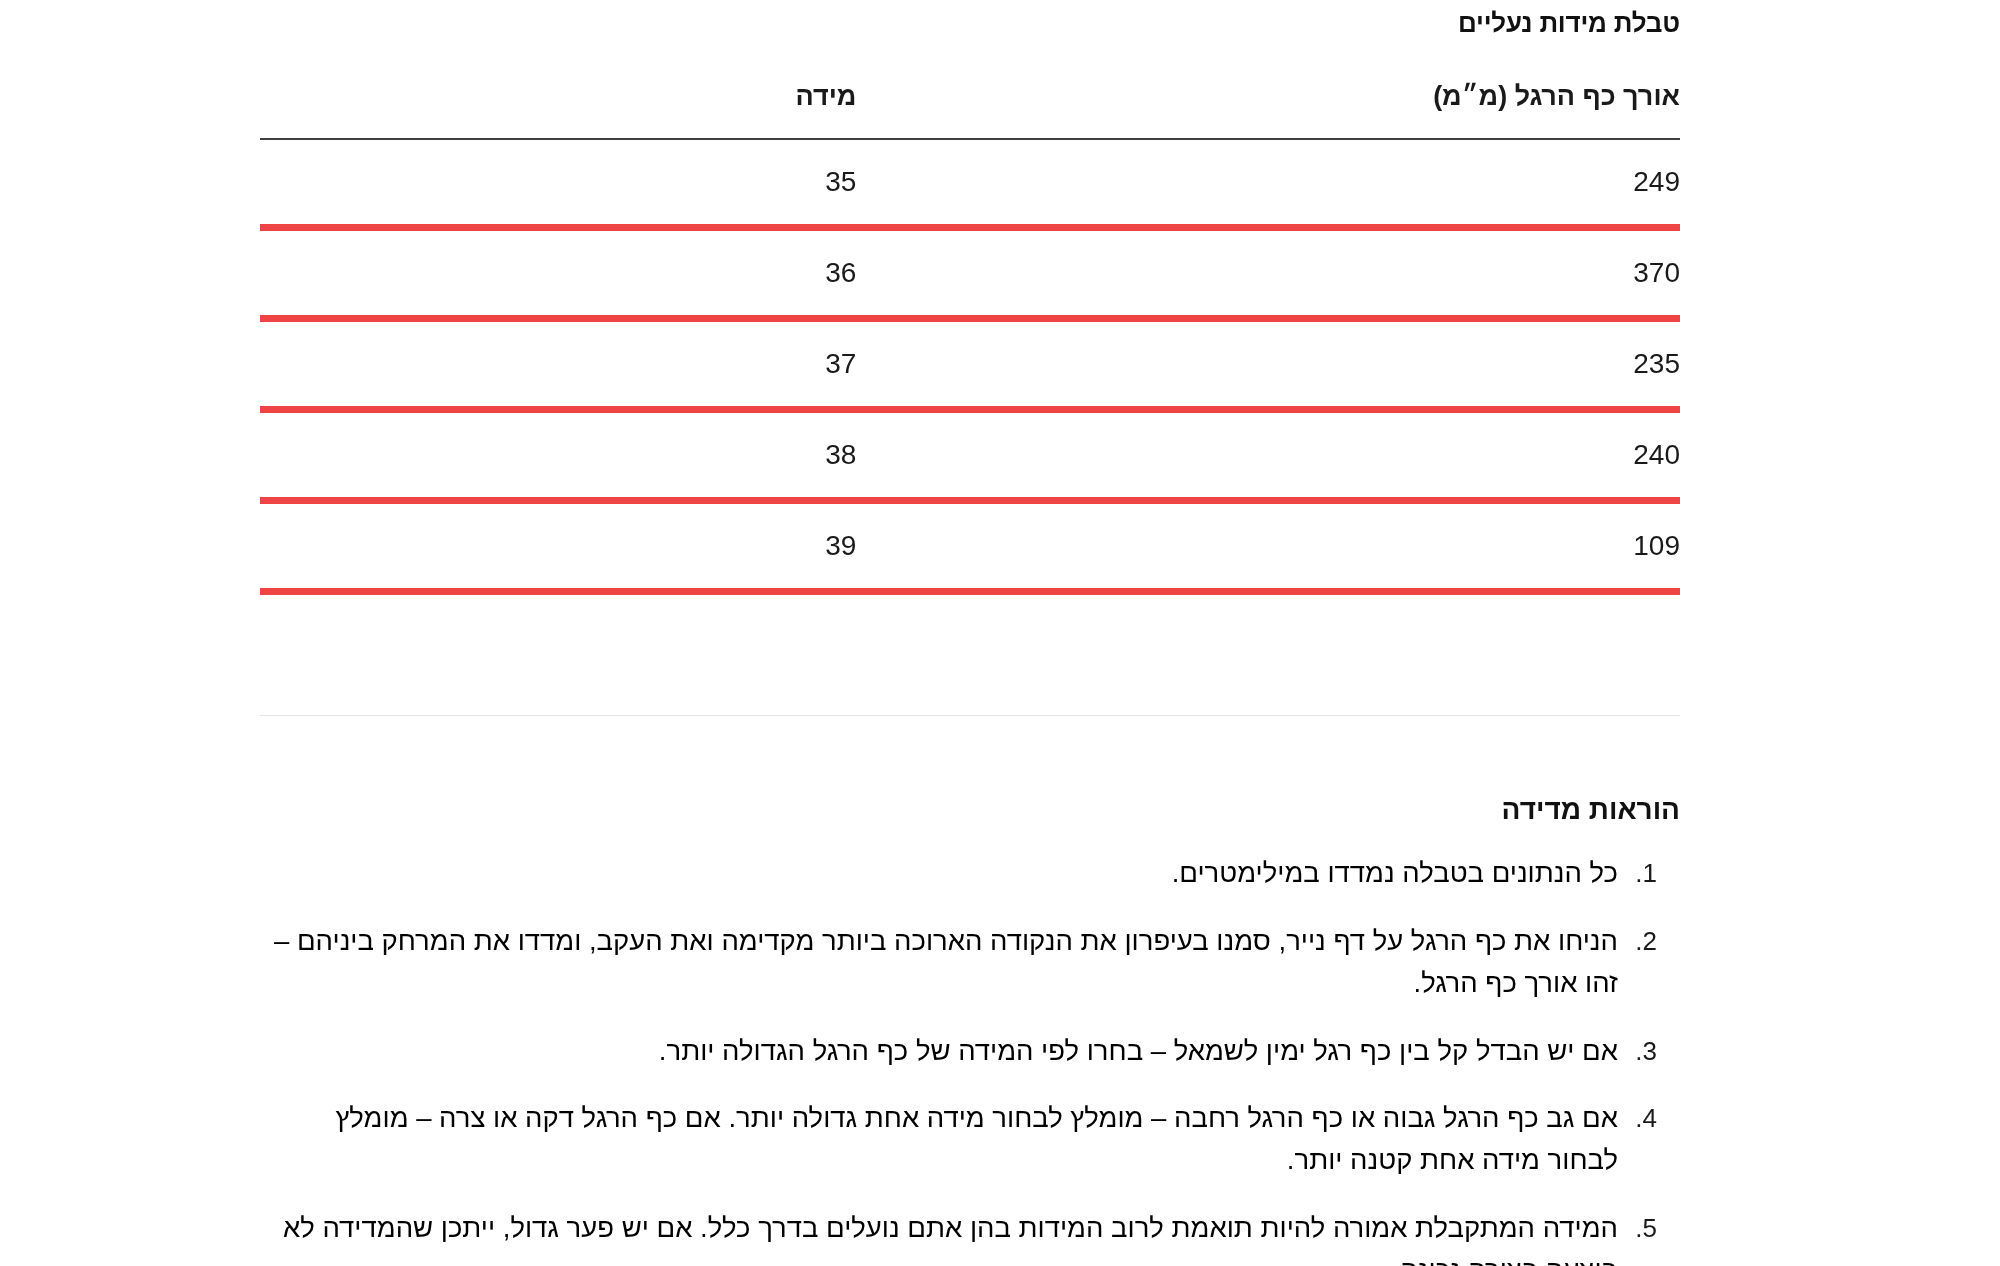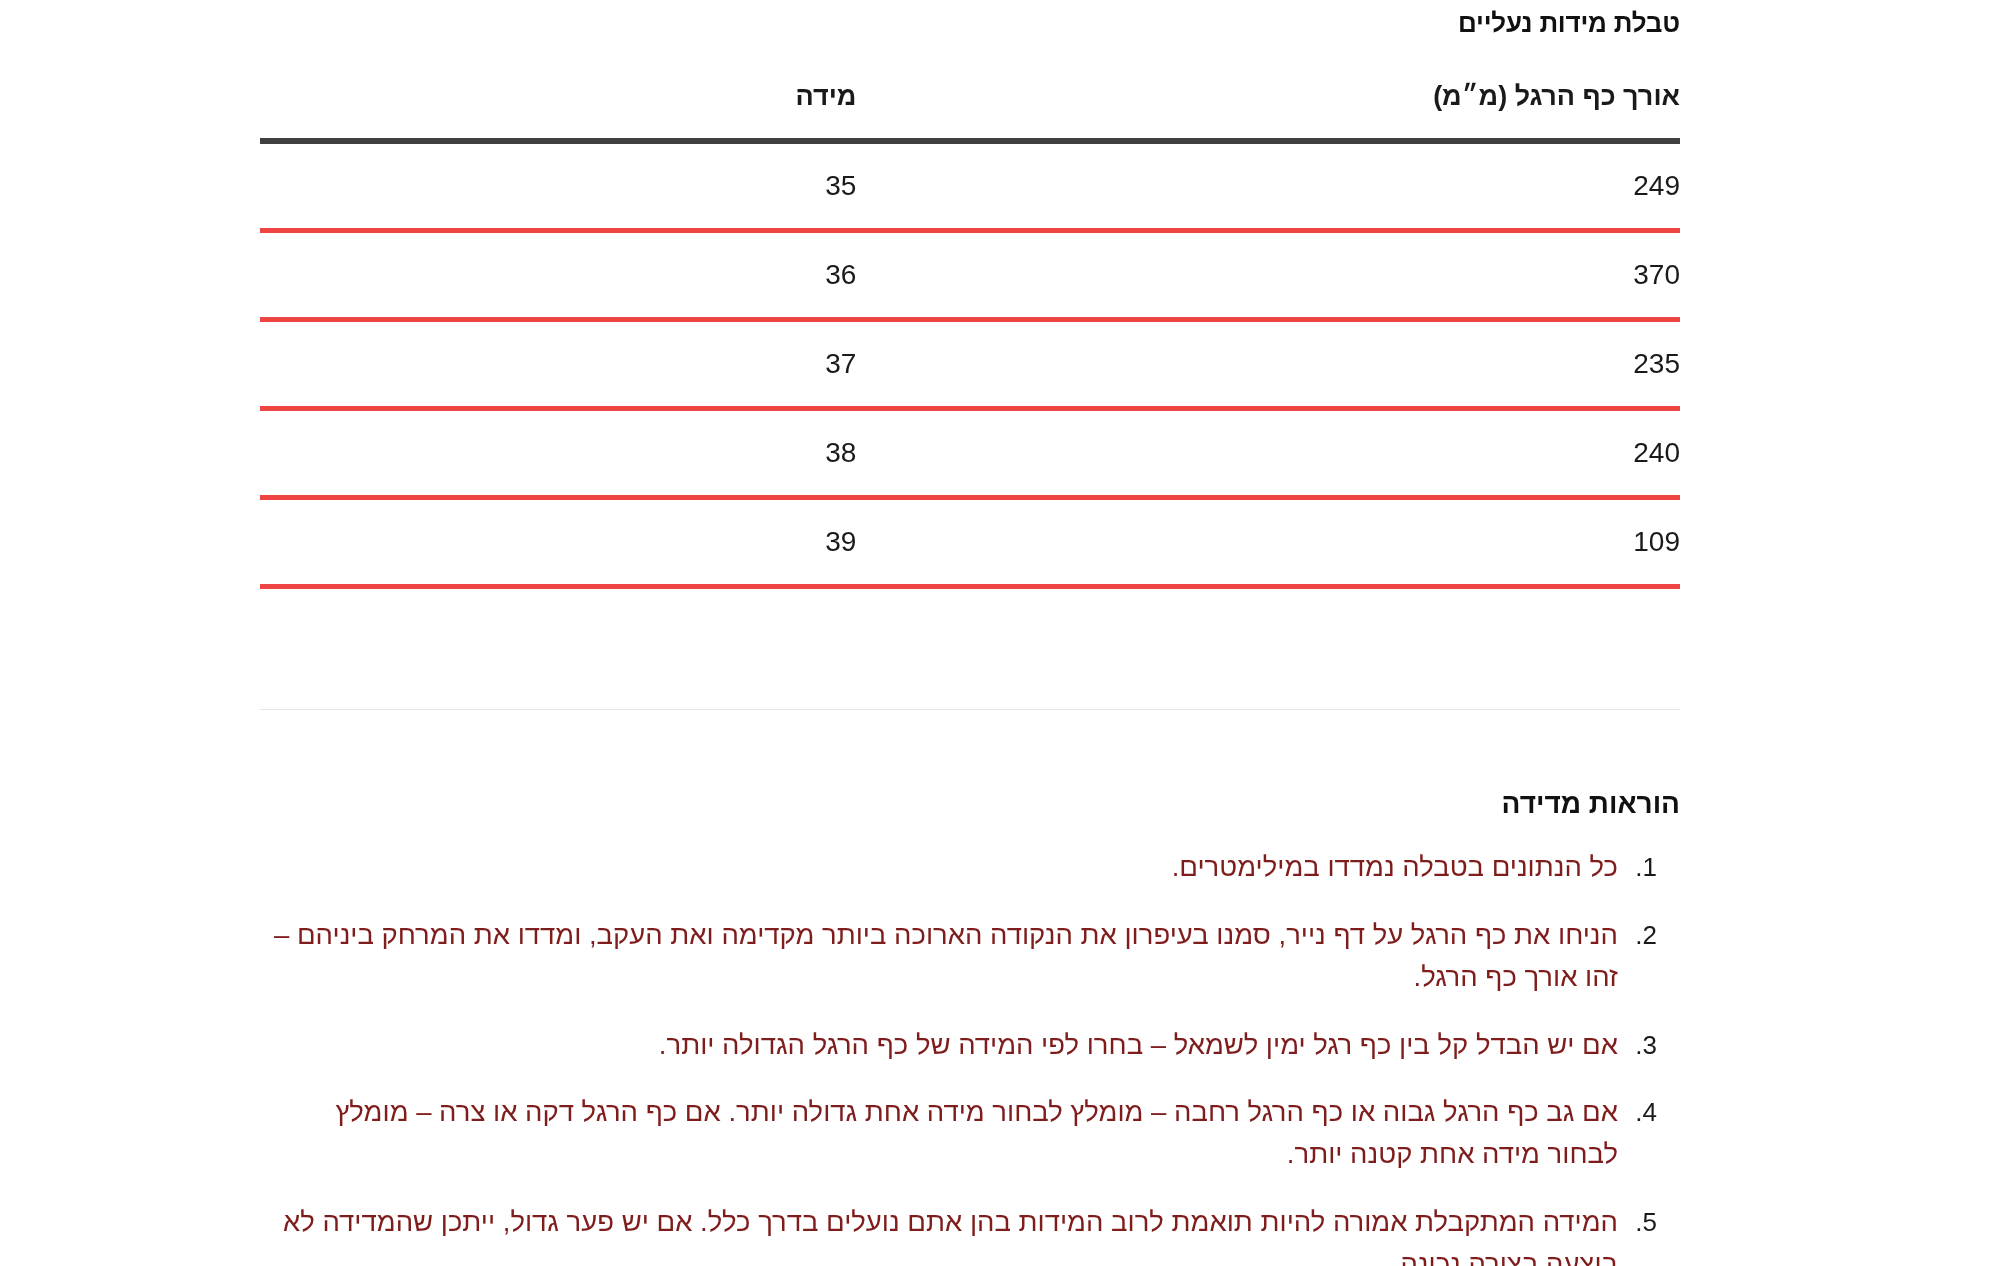--- a/index.html
+++ b/index.html
@@ -48,25 +48,25 @@
     font-size: 28px;
     font-weight: normal;
     color: #1a1a1a;
     padding: 0;
     vertical-align: middle;
   }
   table.size-table th {
     font-weight: bold;
     font-size: 27px;
     padding-bottom: 26px;
-    border-bottom: 6px solid #404040;
+    border-bottom: 2px solid #404040;
   }
   table.size-table td {
     height: 84px;
-    border-bottom: 5px solid #ef4444;
+    border-bottom: 7px solid #ef4444;
     font-size: 28px;
   }
   table.size-table tr.spacer-row td {
     height: 120px;
     border-bottom: 1px solid #e6e6e6;
   }
   th.col-length, td.col-length { width: 58%; margin-top: 36px; }
   th.col-size,   td.col-size   { width: 42%; }
   td.col-size { padding-right: 6px; }
   th.col-size  { padding-right: 6px; }
@@ -83,21 +83,21 @@
     padding: 0 52px 0 0;
     list-style-type: decimal;
     list-style-position: outside;
   }
   ol.instructions li {
     font-size: 27.5px;
     line-height: 1.52;
     margin-bottom: 26px;
     text-align: right;
     padding-right: 10px;
-    color: #7f1d1d;
+    color: #000000;
   }
   ol.instructions li::marker {
     font-size: 26px;
     color: #1a1a1a;
   }
 </style>
 </head>
 <body>
 
 <div class="page">

